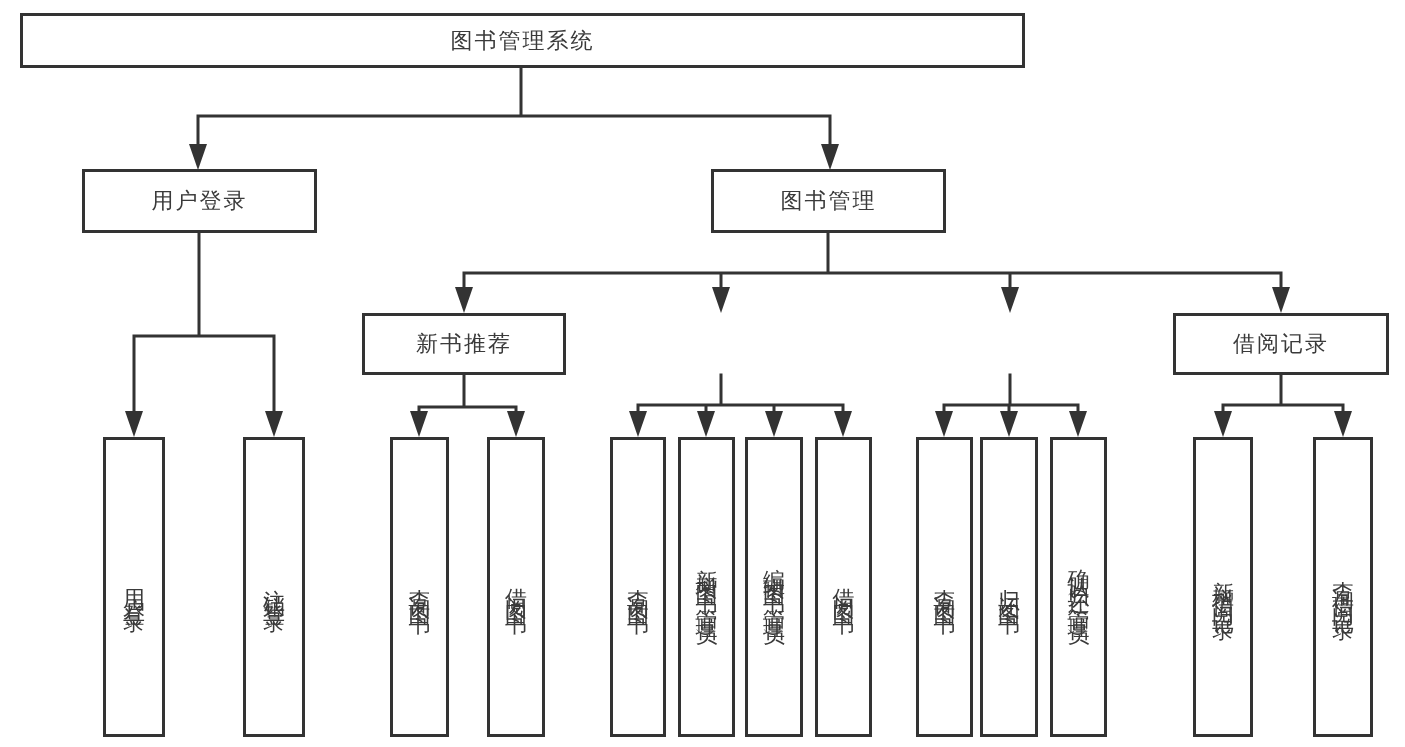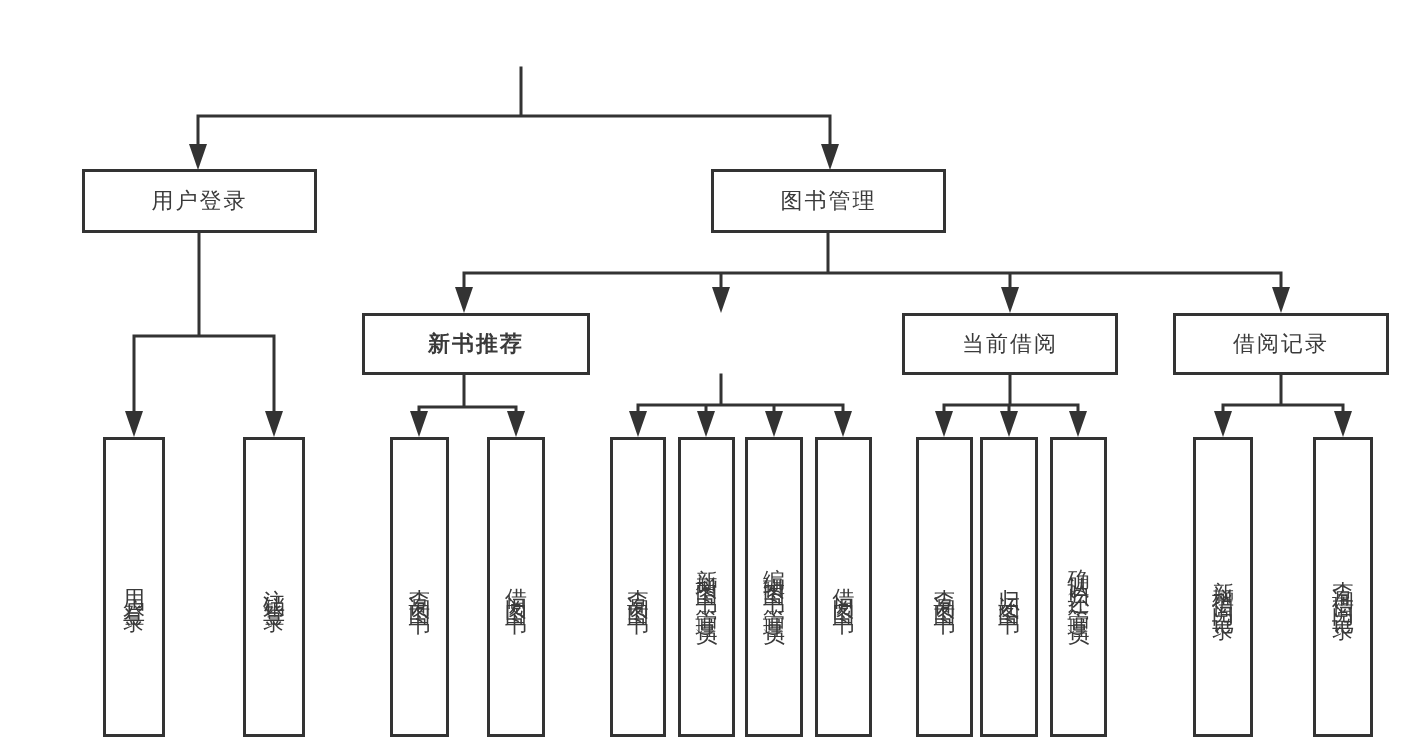--- a/index.html
+++ b/index.html
@@ -107,33 +107,33 @@
       <polygon points="765,411 783,411 774,437"></polygon>
       <polygon points="834,411 852,411 843,437"></polygon>
       <polygon points="935,411 953,411 944,437"></polygon>
       <polygon points="1000,411 1018,411 1009,437"></polygon>
       <polygon points="1069,411 1087,411 1078,437"></polygon>
       <polygon points="1214,411 1232,411 1223,437"></polygon>
       <polygon points="1334,411 1352,411 1343,437"></polygon>
     </g>
   </svg>
 
+  <div class="box h-box" style="left:20px; top:13px; width:1005px; height:55px;">
+    <span>图书管理系统</span>
+  </div>
 
   <div class="box h-box" style="left:82px; top:169px; width:235px; height:64px;">
     <span>用户登录</span>
   </div>
   <div class="box h-box" style="left:711px; top:169px; width:235px; height:64px;justify-content:center;">
     <span>图书管理</span>
   </div>
 
-  <div class="box h-box" style="left:362px; top:313px; width:228px; height:62px;font-weight:bold;">
+  <div class="box h-box" style="left:362px; top:313px; width:204px; height:62px;">
     <span>新书推荐</span>
-  </div>
-  <div class="box h-box" style="left:902px; top:313px; width:216px; height:62px;">
-    <span>当前借阅</span>
   </div>
   <div class="box h-box" style="left:1173px; top:313px; width:216px; height:62px;">
     <span>借阅记录</span>
   </div>
 
   <div class="box v-box" style="left:103px; top:437px; width:62px; height:300px;">
     <span>用户登录</span>
   </div>
   <div class="box v-box" style="left:243px; top:437px; width:62px; height:300px;">
     <span>注销登录</span>

